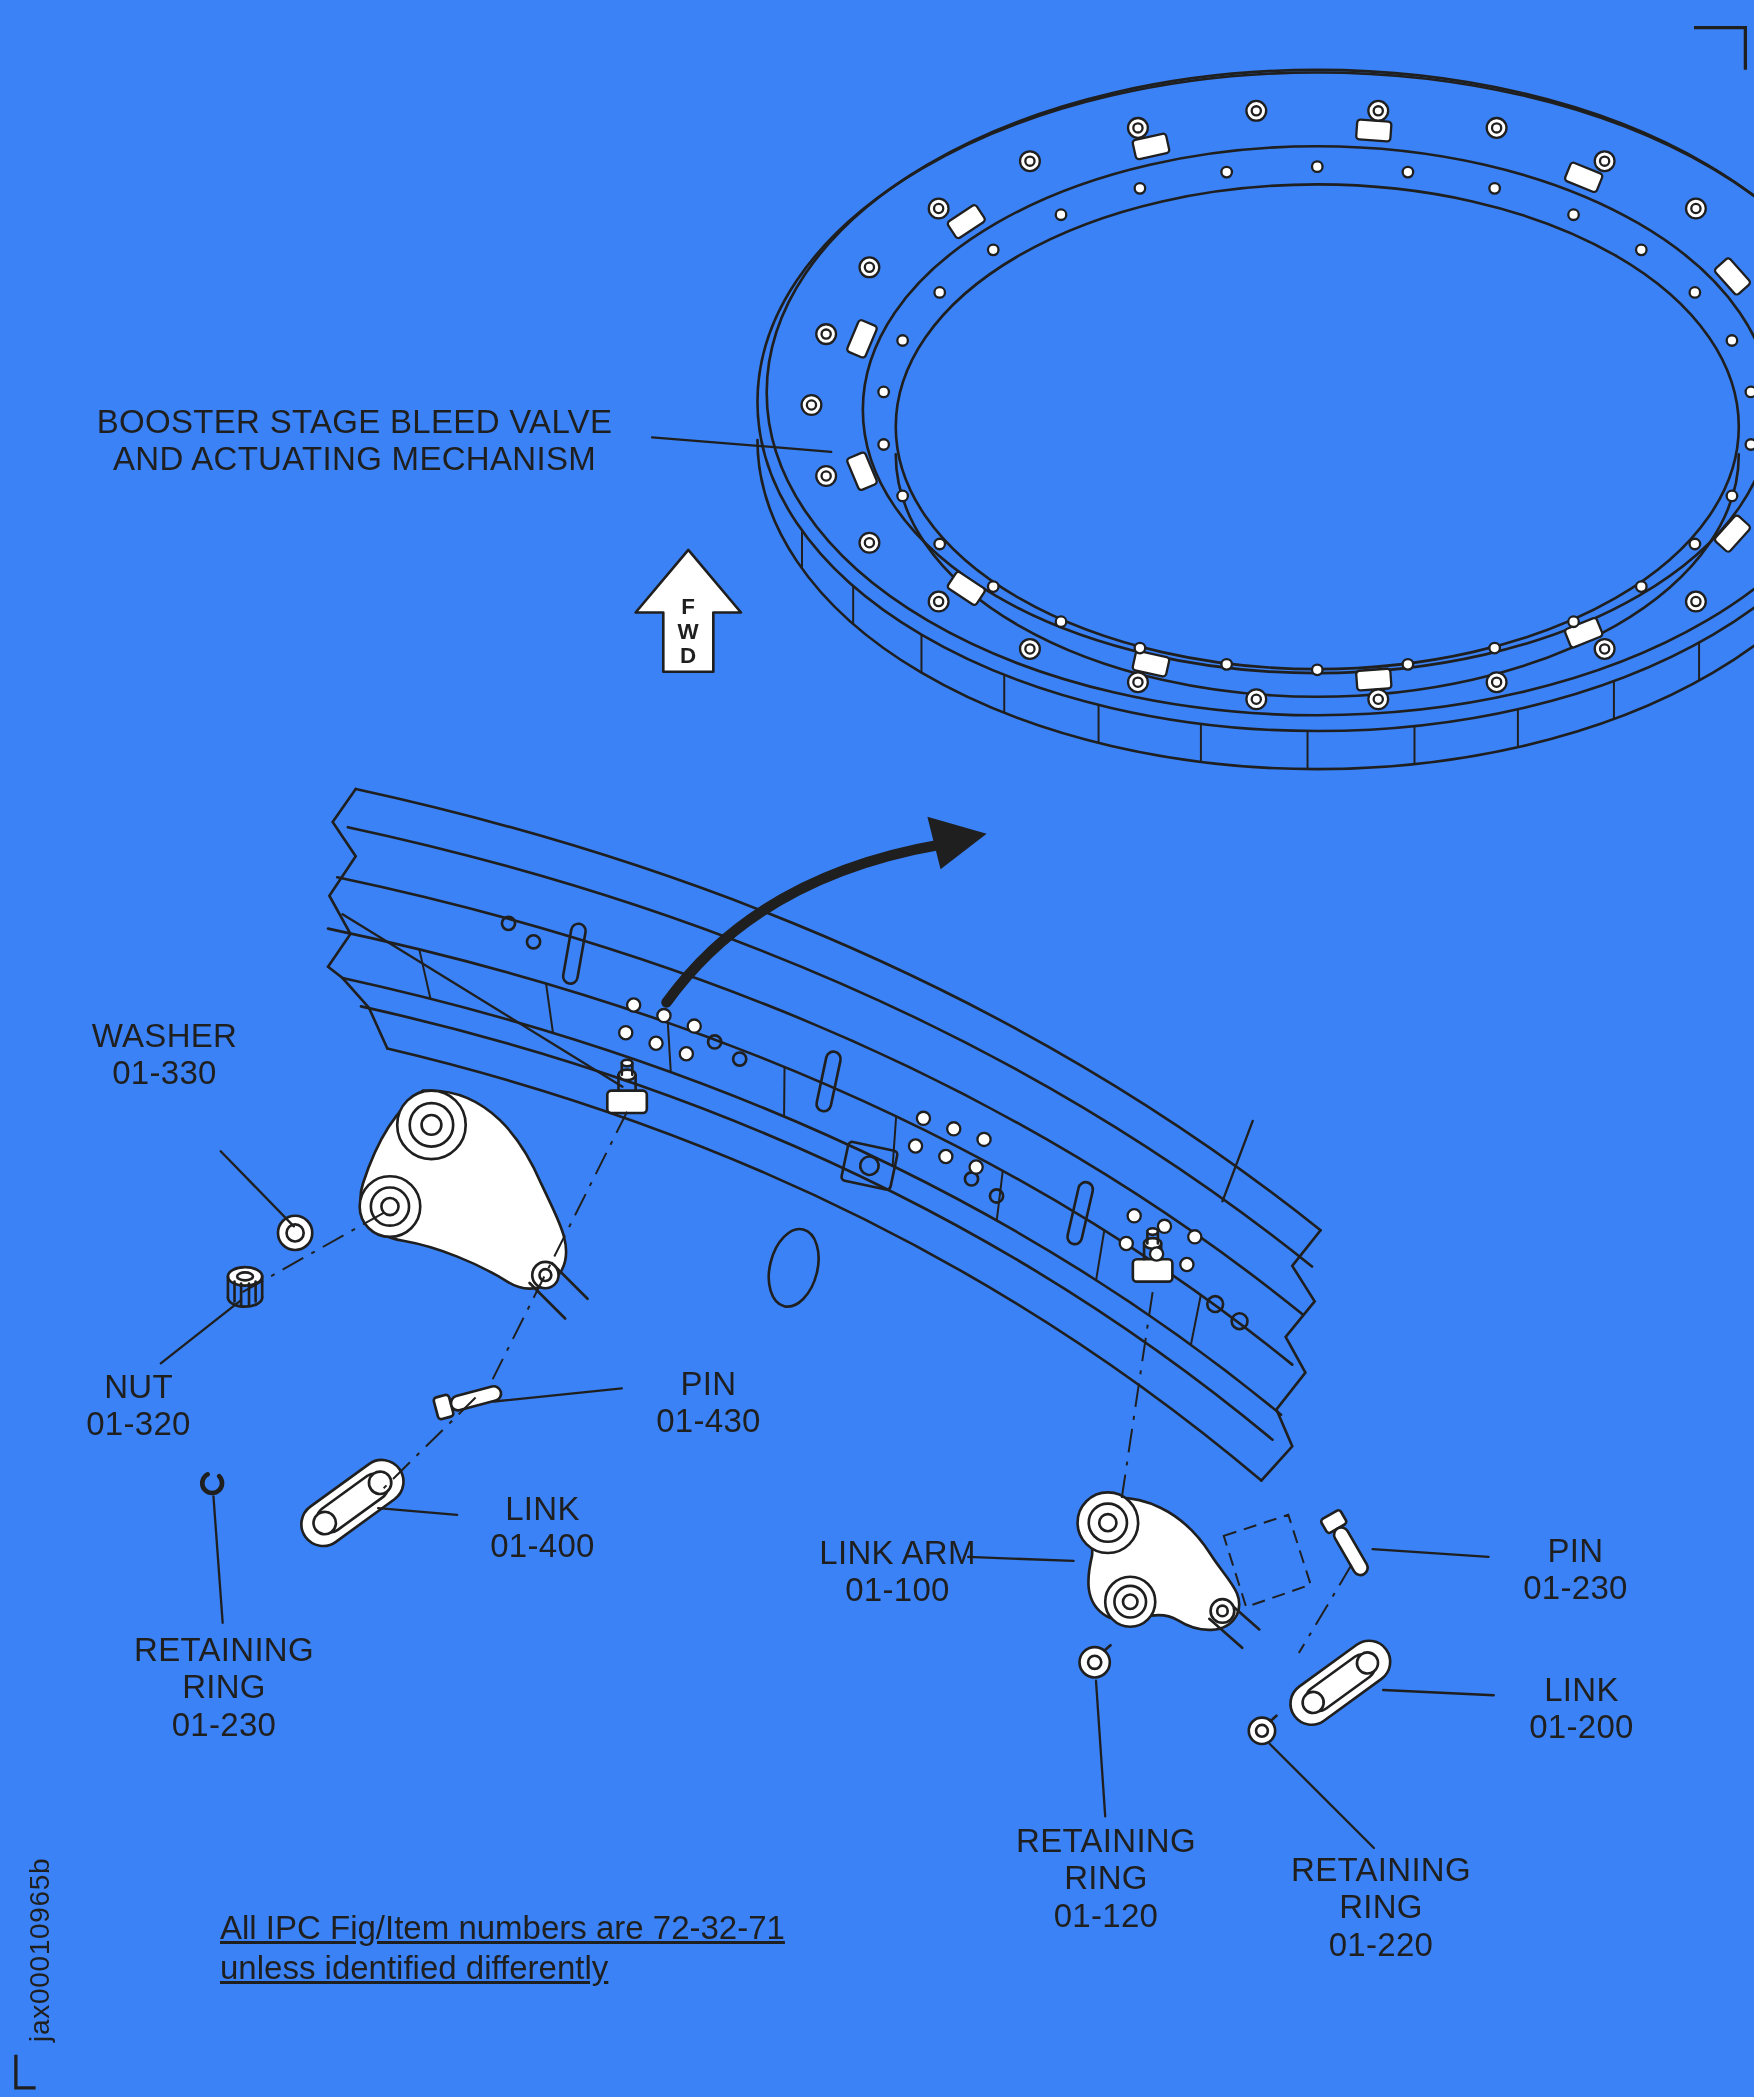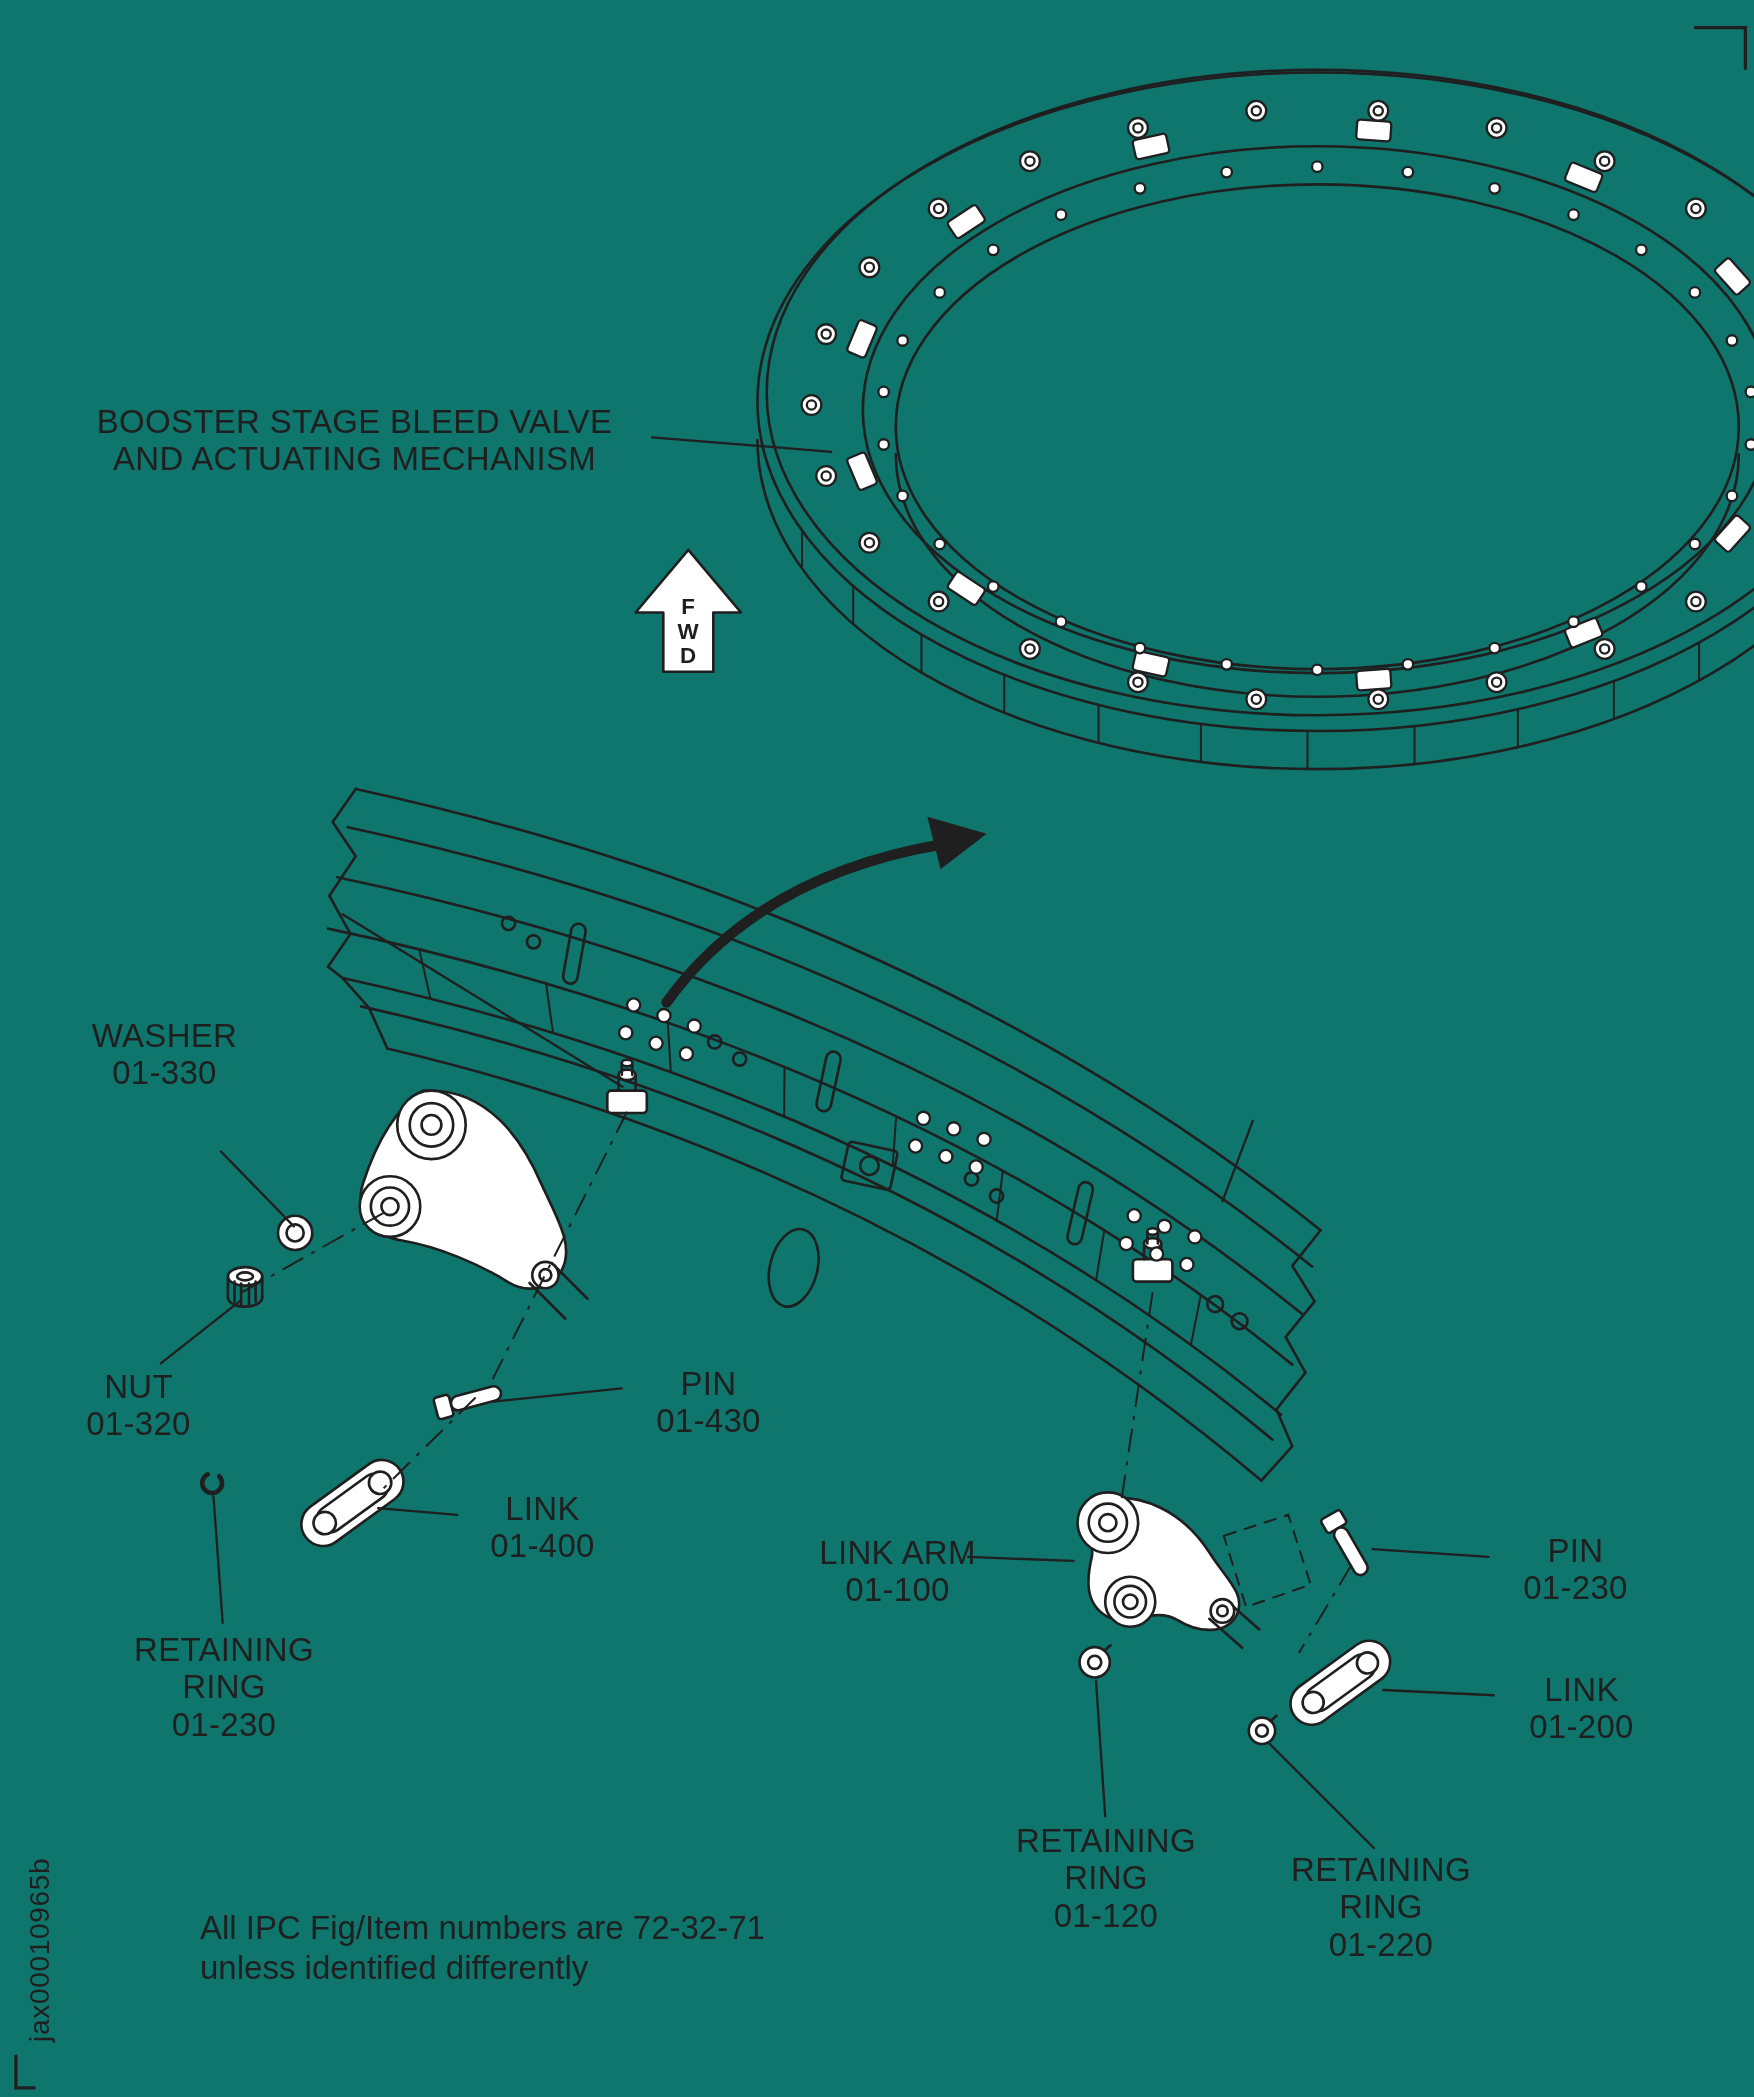--- a/index.html
+++ b/index.html
@@ -1,16 +1,16 @@
 <!DOCTYPE html>
 <html style="font-size:10.5px"><head>
 <meta charset="utf-8">
 <style>
   html,body{margin:0;padding:0;background:#ffffff;}
-  .page{position:relative;width:1754px;height:2097px;background:#0f766e;overflow:hidden;
+  .page{position:relative;width:1754px;height:2097px;background:#3b82f6;overflow:hidden;
         font-family:"Liberation Sans",sans-serif;color:#1f1f1f;}
   .art{position:absolute;left:0;top:0;}
   .callout{position:absolute;text-align:center;font-size:33px;line-height:1.13;
            letter-spacing:0.3px;white-space:nowrap;}
   .callout-left{position:absolute;text-align:left;font-size:33px;line-height:1.22;white-space:nowrap;}
   .fwd{position:absolute;text-align:center;font-size:22.4px;line-height:1.1;font-weight:700;}
   .sidecode{position:absolute;transform:rotate(-90deg);transform-origin:0 0;
             font-size:28px;white-space:nowrap;letter-spacing:0.7px;}
   .dashdot{stroke-dasharray:36 14 6 14;}
   .dash{stroke-dasharray:20 12;}
@@ -407,20 +407,20 @@
     <div>RING</div>
     <div>01-120</div>
   </div>
 
   <div class="callout" style="left:1282px;top:1851px;width:198px">
     <div>RETAINING</div>
     <div>RING</div>
     <div>01-220</div>
   </div>
 
-  <div class="callout-left" style="left:200px;top:1908px;">
+  <div class="callout-left" style="left:220px;top:1908px;text-decoration:underline;">
     <div>All IPC Fig/Item numbers are 72-32-71</div>
     <div>unless identified differently</div>
   </div>
 
   <div class="sidecode" style="left:24px;top:2042px;">jax00010965b</div>
 </div>
 
 
 </body></html>

